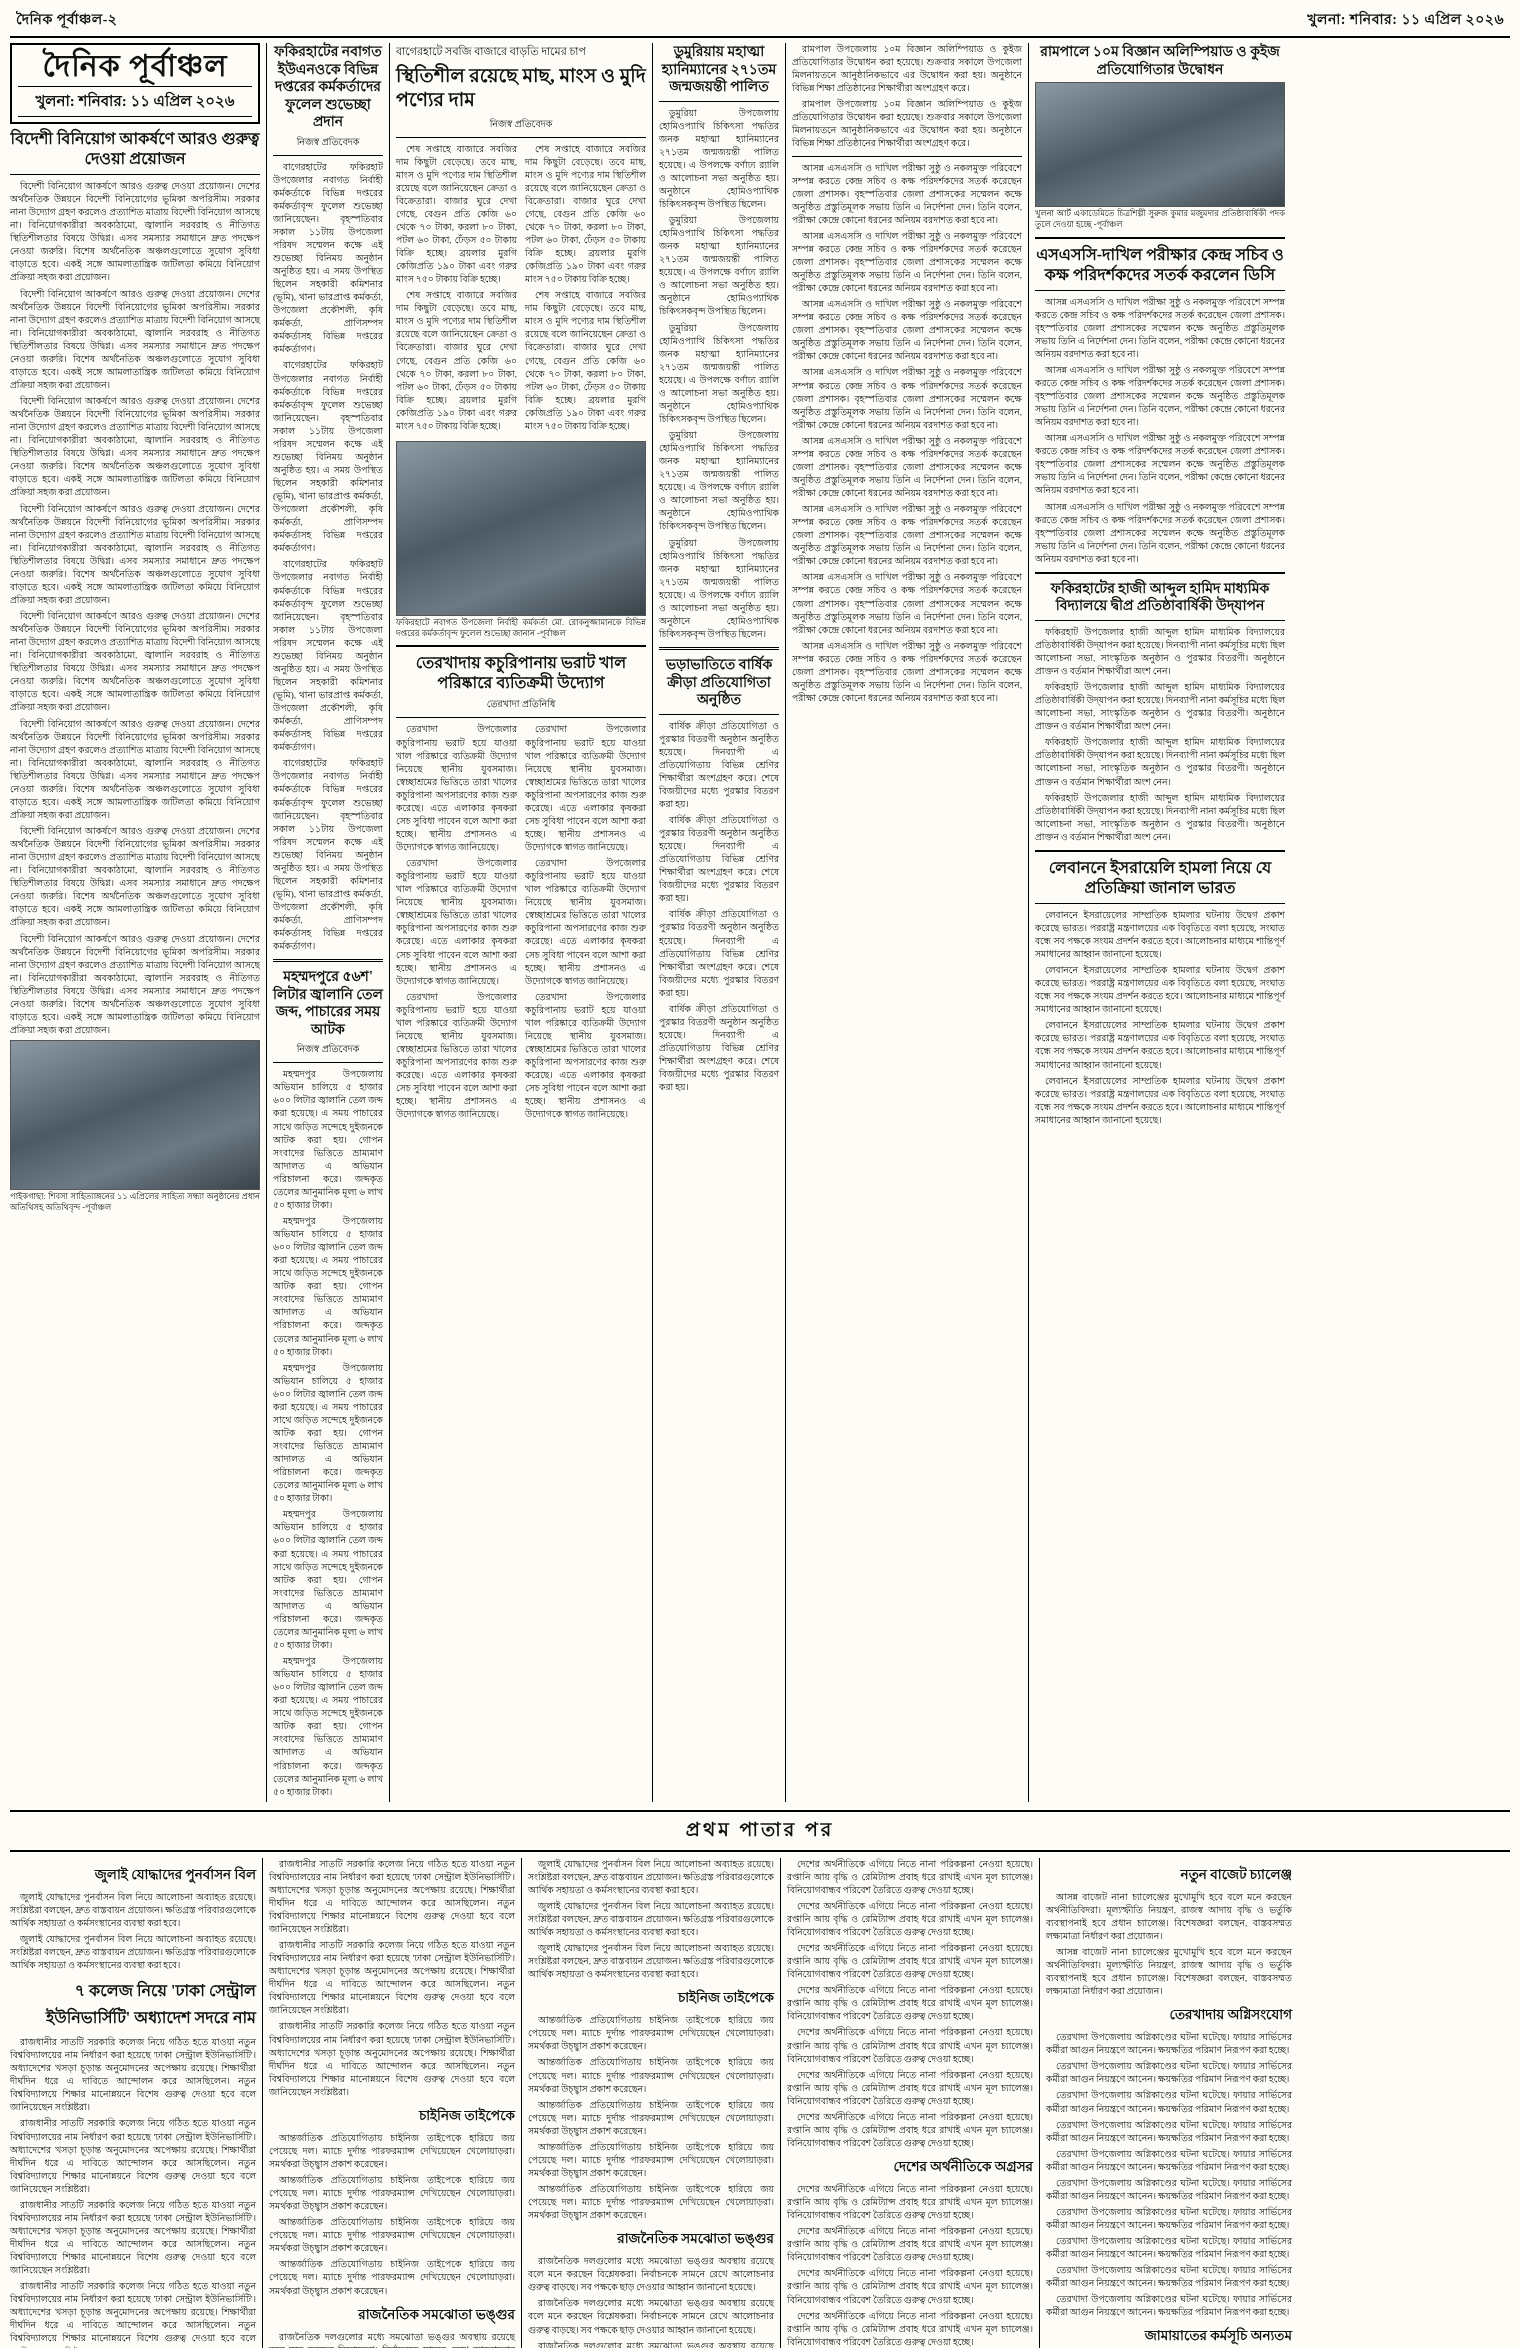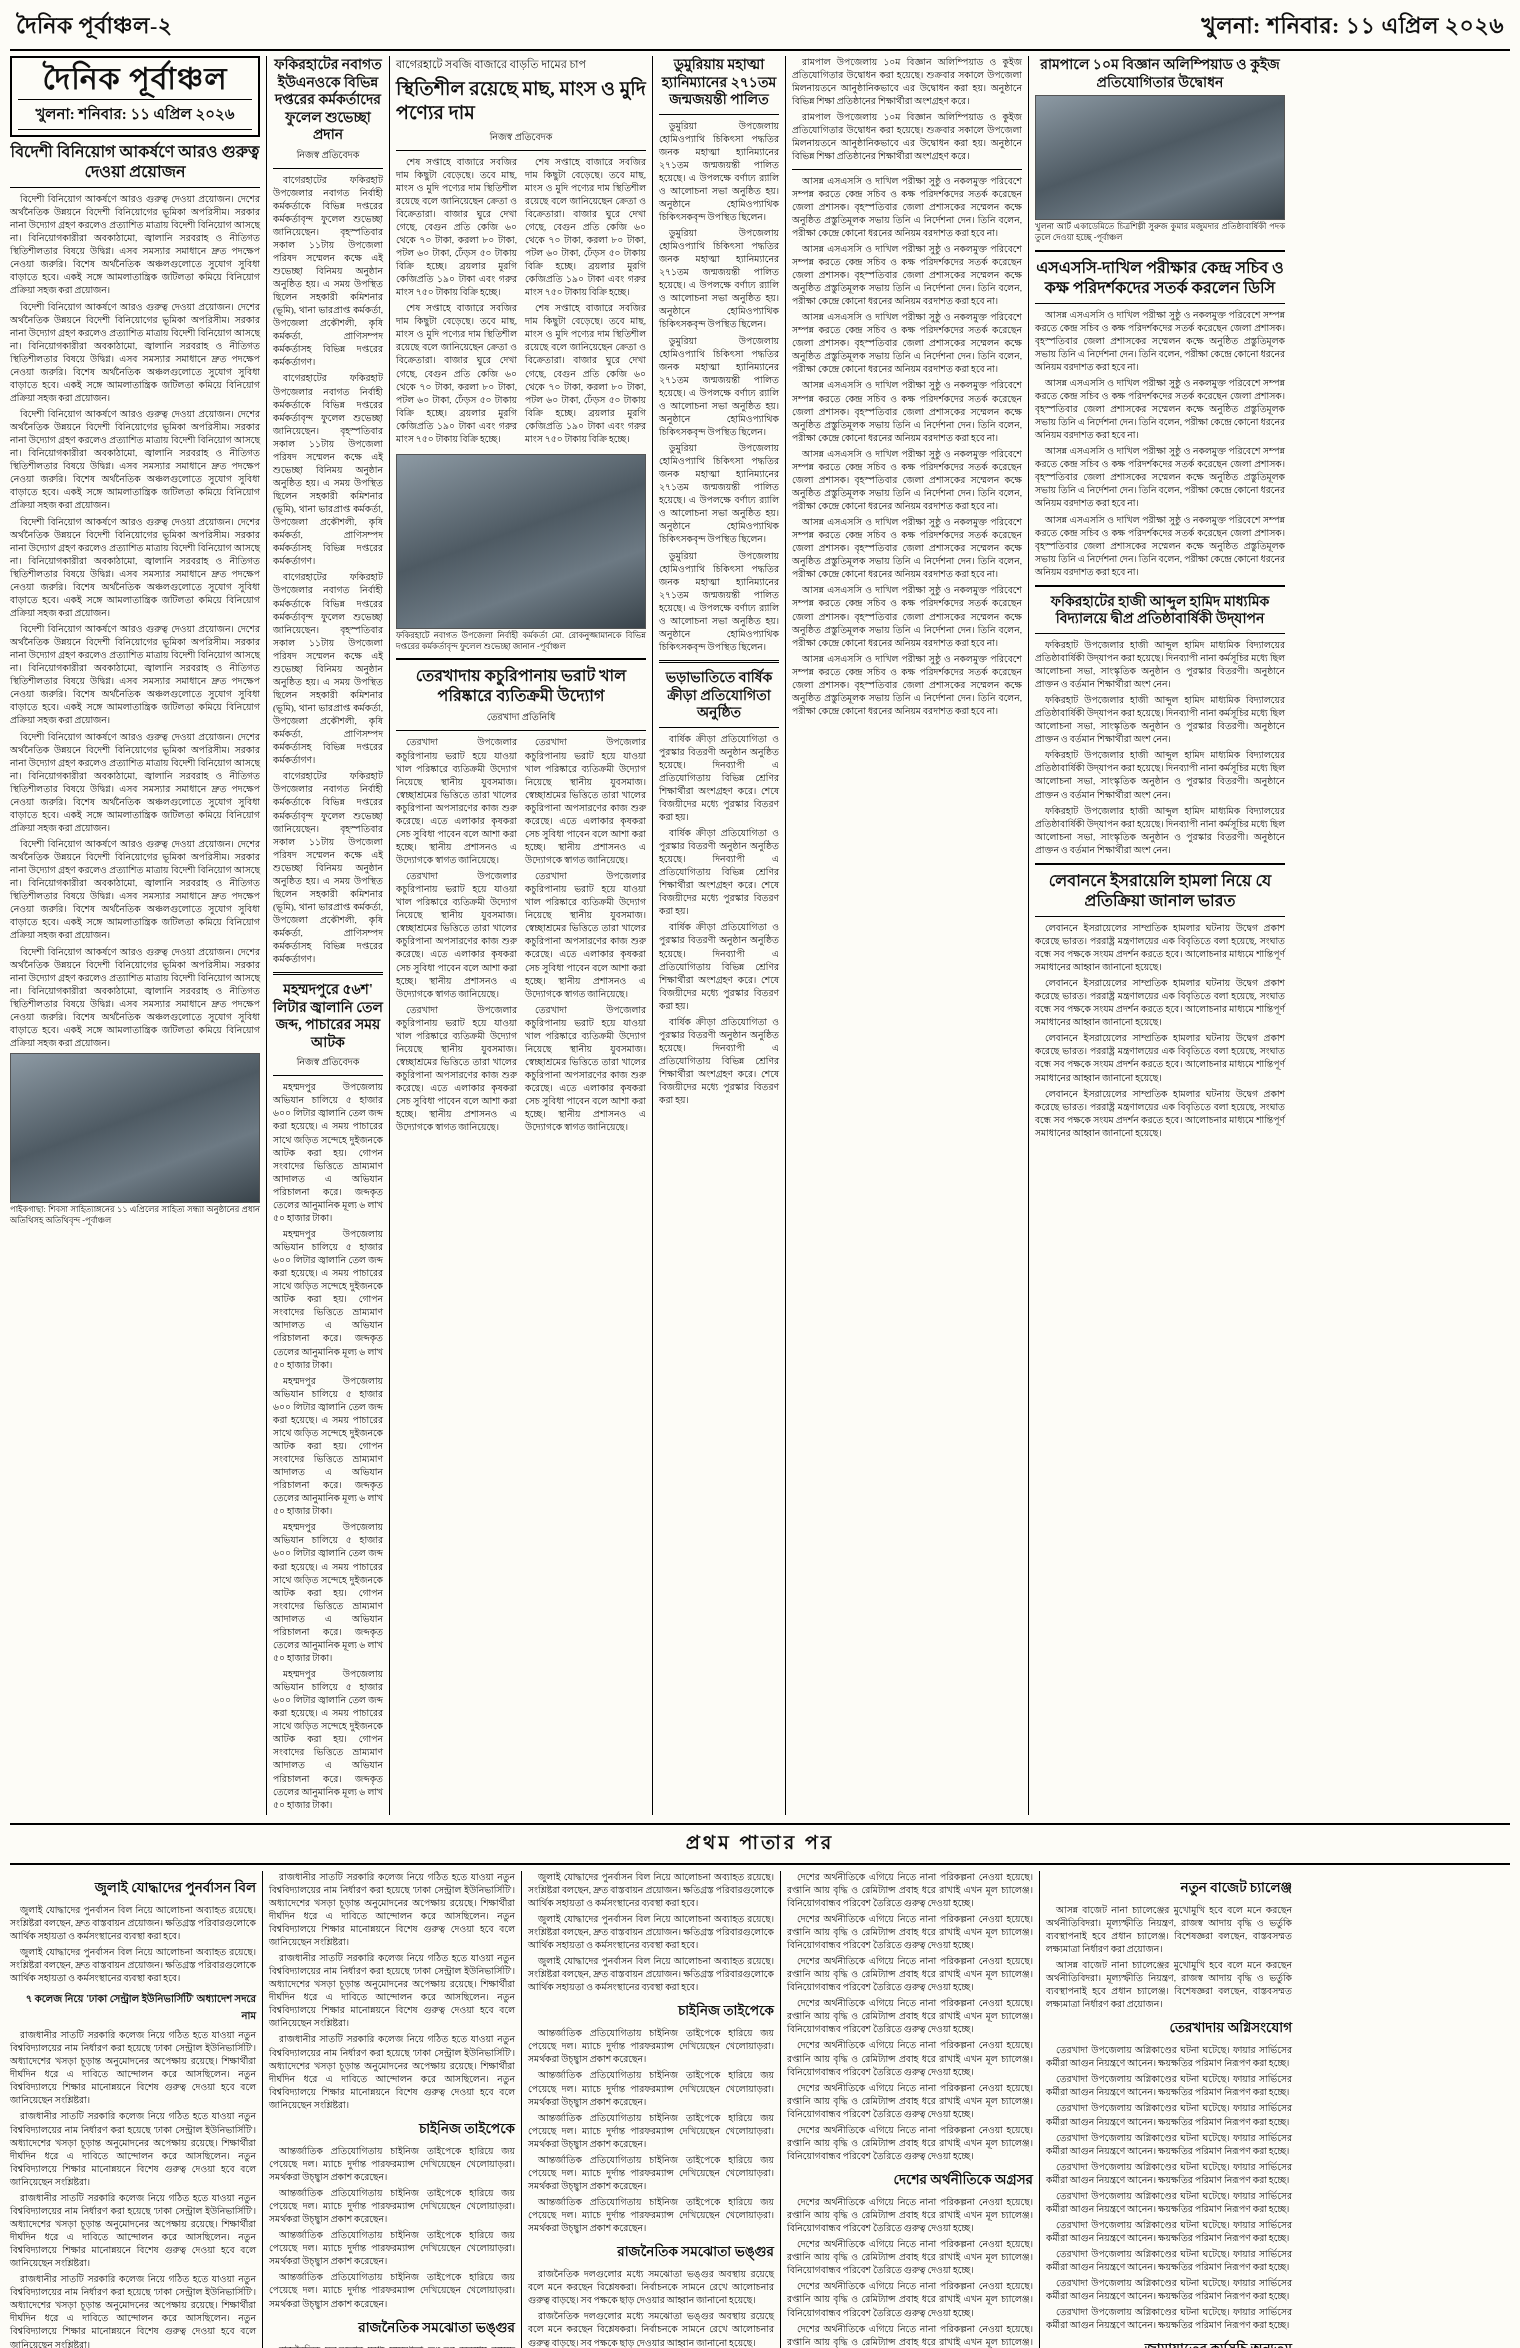--- a/index.html
+++ b/index.html
@@ -9,21 +9,21 @@
     background: #fdfcf7;
     font-family: "Liberation Serif", "DejaVu Serif", serif;
     color: #111;
   }
   .page { width:1520px; padding: 6px 10px 14px 10px; }
 
   
   .topstrip {
     display:flex; justify-content:space-between; align-items:center;
     border-bottom: 2px solid #000; padding: 2px 6px 4px 6px;
-    font-size: 22px; font-weight: bold;
+    font-size: 14px; font-weight: bold;
   }
   .topstrip .left { letter-spacing:0.5px; }
   .topstrip .right { letter-spacing:0.5px; }
 
   
   .mainwrap { display:flex; gap:6px; margin-top:5px; }
   .colA { width: 250px; }
   .colB { width: 110px; }
   .colC { width: 250px; }
   .colD { width: 120px; }
@@ -70,21 +70,21 @@
 
   
   .deckhead {
     text-align:center; font-size:19px; font-weight:bold; letter-spacing:3px;
     border-top:2px solid #000; border-bottom:2px solid #000;
     padding:3px 0; margin:8px 0 6px 0;
   }
   .lower { display:flex; gap:6px; }
   .lcol { width:246px; }
   .subhead { font-size:13.5px; font-weight:bold; text-align:right; margin:6px 0 4px 0; }
-  .subhead.sm { font-size:10px; }
+  .subhead.sm { font-size:16px; }
 </style>
 </head>
 <body>
 
 <div class="page">
 
   <div class="topstrip">
     <div class="left">দৈনিক পূর্বাঞ্চল-২</div>
     <div class="right">খুলনা: শনিবার: ১১ এপ্রিল ২০২৬</div>
   </div>

